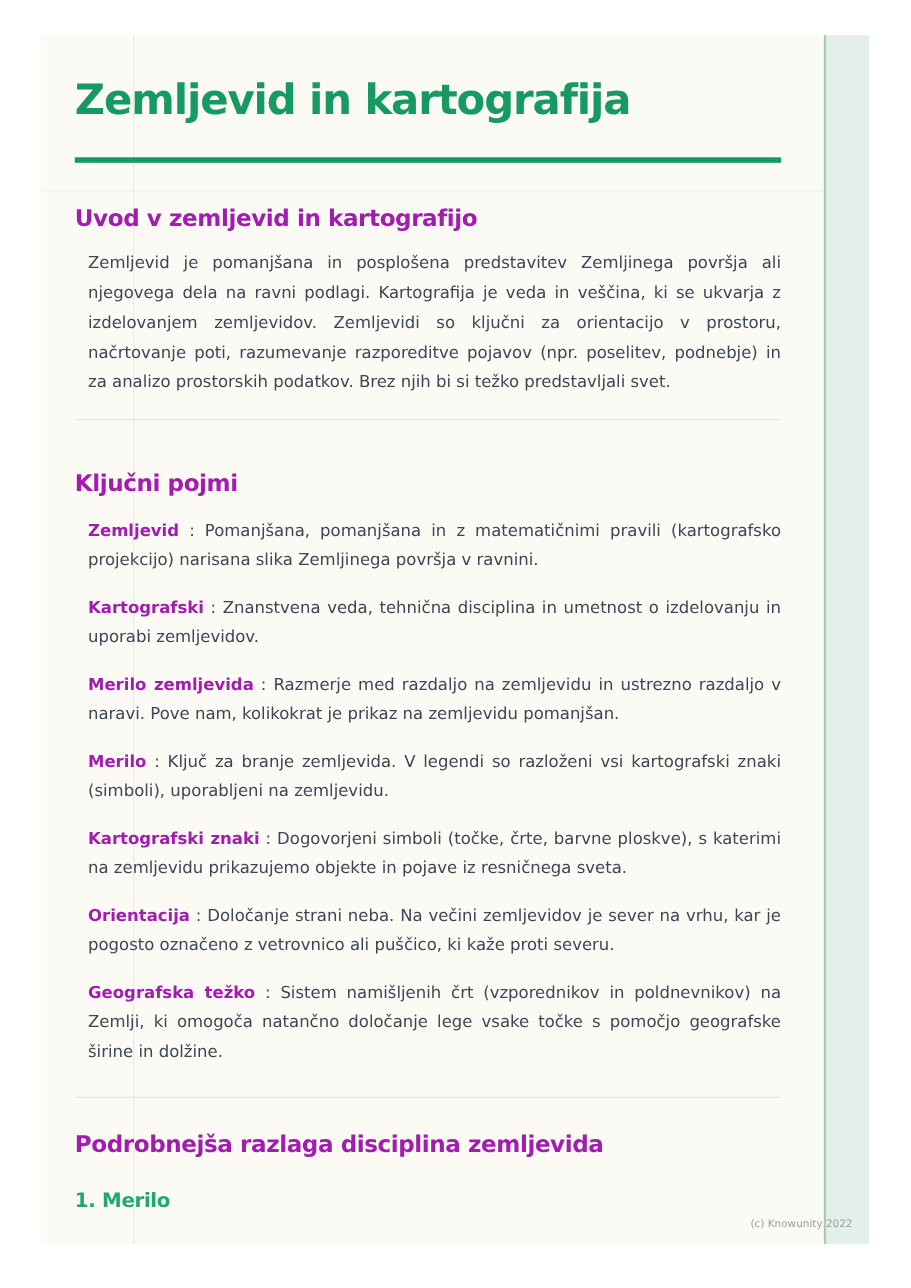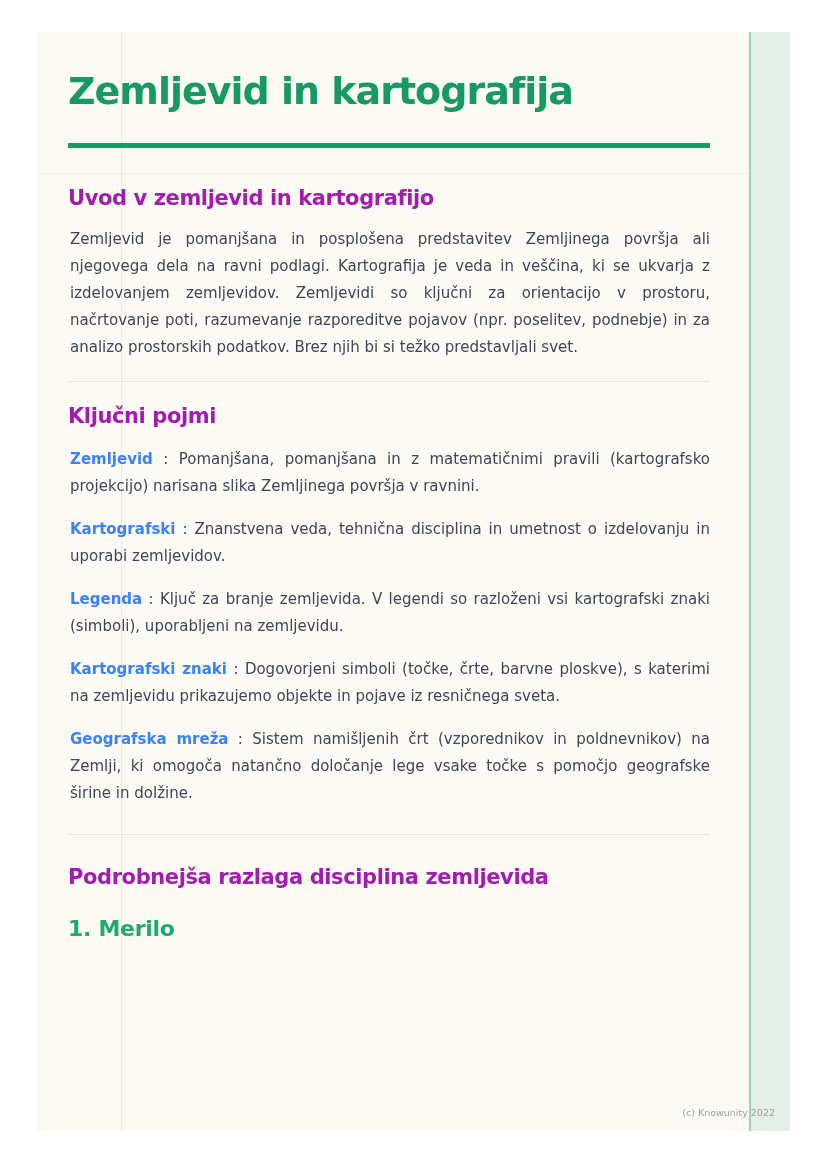--- a/index.html
+++ b/index.html
@@ -61,44 +61,44 @@
   }
 
   .section-heading {
     margin: 36px 0 0 0;
     font-size: 21px;
     line-height: 28px;
     font-weight: 700;
     letter-spacing: -0.4px;
     color: #a21caf;
   }
-  .section-heading.key-terms { margin-top: 20px; }
+  .section-heading.key-terms { margin-top: 43px; }
   .section-heading.details { margin-top: 28px; }
 
   .body-par {
-    margin: 14px 0 0 2px;
+    margin: 14px 0 0 12px;
     font-size: 15px;
     line-height: 27px;
     color: #3d4653;
     text-align: justify;
   }
   .def-par { margin-top: 16px; }
-  .def-par strong { color: #3b82f6; font-weight: 700; }
+  .def-par strong { color: #a21caf; font-weight: 700; }
 
   .divider {
     margin: 20px 0 0 0;
     border: none;
     border-top: 1px solid #e7e6e1;
     height: 0;
   }
   .divider.second { margin-top: 27px; }
 
   .sub-heading {
     margin: 26px 0 0 0;
-    font-size: 22px;
+    font-size: 18px;
     line-height: 24px;
     font-weight: 700;
     letter-spacing: -0.3px;
     color: #1fa873;
   }
 
   .copyright {
     position: absolute;
     right: 15px; bottom: 13px;
     font-size: 9.5px;
@@ -123,27 +123,29 @@
       <p class="body-par">Zemljevid je pomanjšana in posplošena predstavitev Zemljinega površja ali njegovega dela na ravni podlagi. Kartografija je veda in veščina, ki se ukvarja z izdelovanjem zemljevidov. Zemljevidi so ključni za orientacijo v prostoru, načrtovanje poti, razumevanje razporeditve pojavov (npr. poselitev, podnebje) in za analizo prostorskih podatkov. Brez njih bi si težko predstavljali svet.</p>
 
       <hr class="divider">
 
       <h2 class="section-heading key-terms">Ključni pojmi</h2>
 
       <p class="body-par def-par"><strong>Zemljevid</strong><span> : </span><span>Pomanjšana, pomanjšana in z matematičnimi pravili (kartografsko projekcijo) narisana slika Zemljinega površja v ravnini.</span></p>
 
       <p class="body-par def-par"><strong>Kartografski</strong><span> : </span><span>Znanstvena veda, tehnična disciplina in umetnost o izdelovanju in uporabi zemljevidov.</span></p>
 
+      <p class="body-par def-par"><strong>Merilo zemljevida</strong><span> : </span><span>Razmerje med razdaljo na zemljevidu in ustrezno razdaljo v naravi. Pove nam, kolikokrat je prikaz na zemljevidu pomanjšan.</span></p>
 
-      <p class="body-par def-par"><strong>Legenda</strong><span> : </span><span>Ključ za branje zemljevida. V legendi so razloženi vsi kartografski znaki (simboli), uporabljeni na zemljevidu.</span></p>
+      <p class="body-par def-par"><strong>Merilo</strong><span> : </span><span>Ključ za branje zemljevida. V legendi so razloženi vsi kartografski znaki (simboli), uporabljeni na zemljevidu.</span></p>
 
       <p class="body-par def-par"><strong>Kartografski znaki</strong><span> : </span><span>Dogovorjeni simboli (točke, črte, barvne ploskve), s katerimi na zemljevidu prikazujemo objekte in pojave iz resničnega sveta.</span></p>
 
+      <p class="body-par def-par"><strong>Orientacija</strong><span> : </span><span>Določanje strani neba. Na večini zemljevidov je sever na vrhu, kar je pogosto označeno z vetrovnico ali puščico, ki kaže proti severu.</span></p>
 
-      <p class="body-par def-par"><strong>Geografska mreža</strong><span> : </span><span>Sistem namišljenih črt (vzporednikov in poldnevnikov) na Zemlji, ki omogoča natančno določanje lege vsake točke s pomočjo geografske širine in dolžine.</span></p>
+      <p class="body-par def-par"><strong>Geografska težko</strong><span> : </span><span>Sistem namišljenih črt (vzporednikov in poldnevnikov) na Zemlji, ki omogoča natančno določanje lege vsake točke s pomočjo geografske širine in dolžine.</span></p>
 
       <hr class="divider second">
 
       <h2 class="section-heading details">Podrobnejša razlaga disciplina zemljevida</h2>
       <h3 class="sub-heading">1. Merilo</h3>
     </div>
 
     <div class="copyright">(c) Knowunity 2022</div>
   </div>
 </div>

